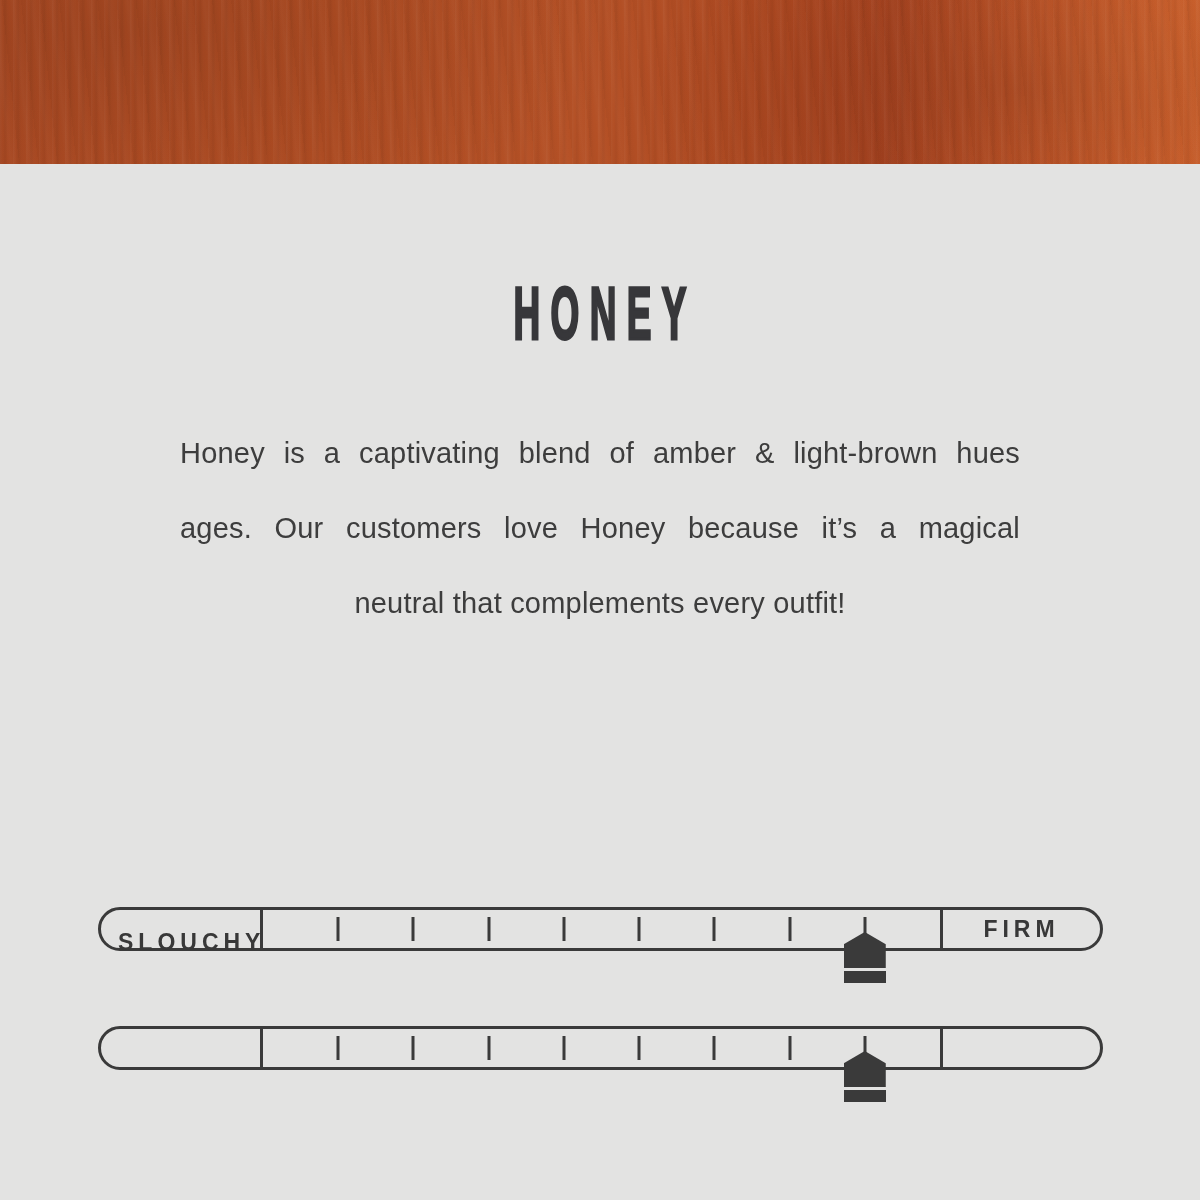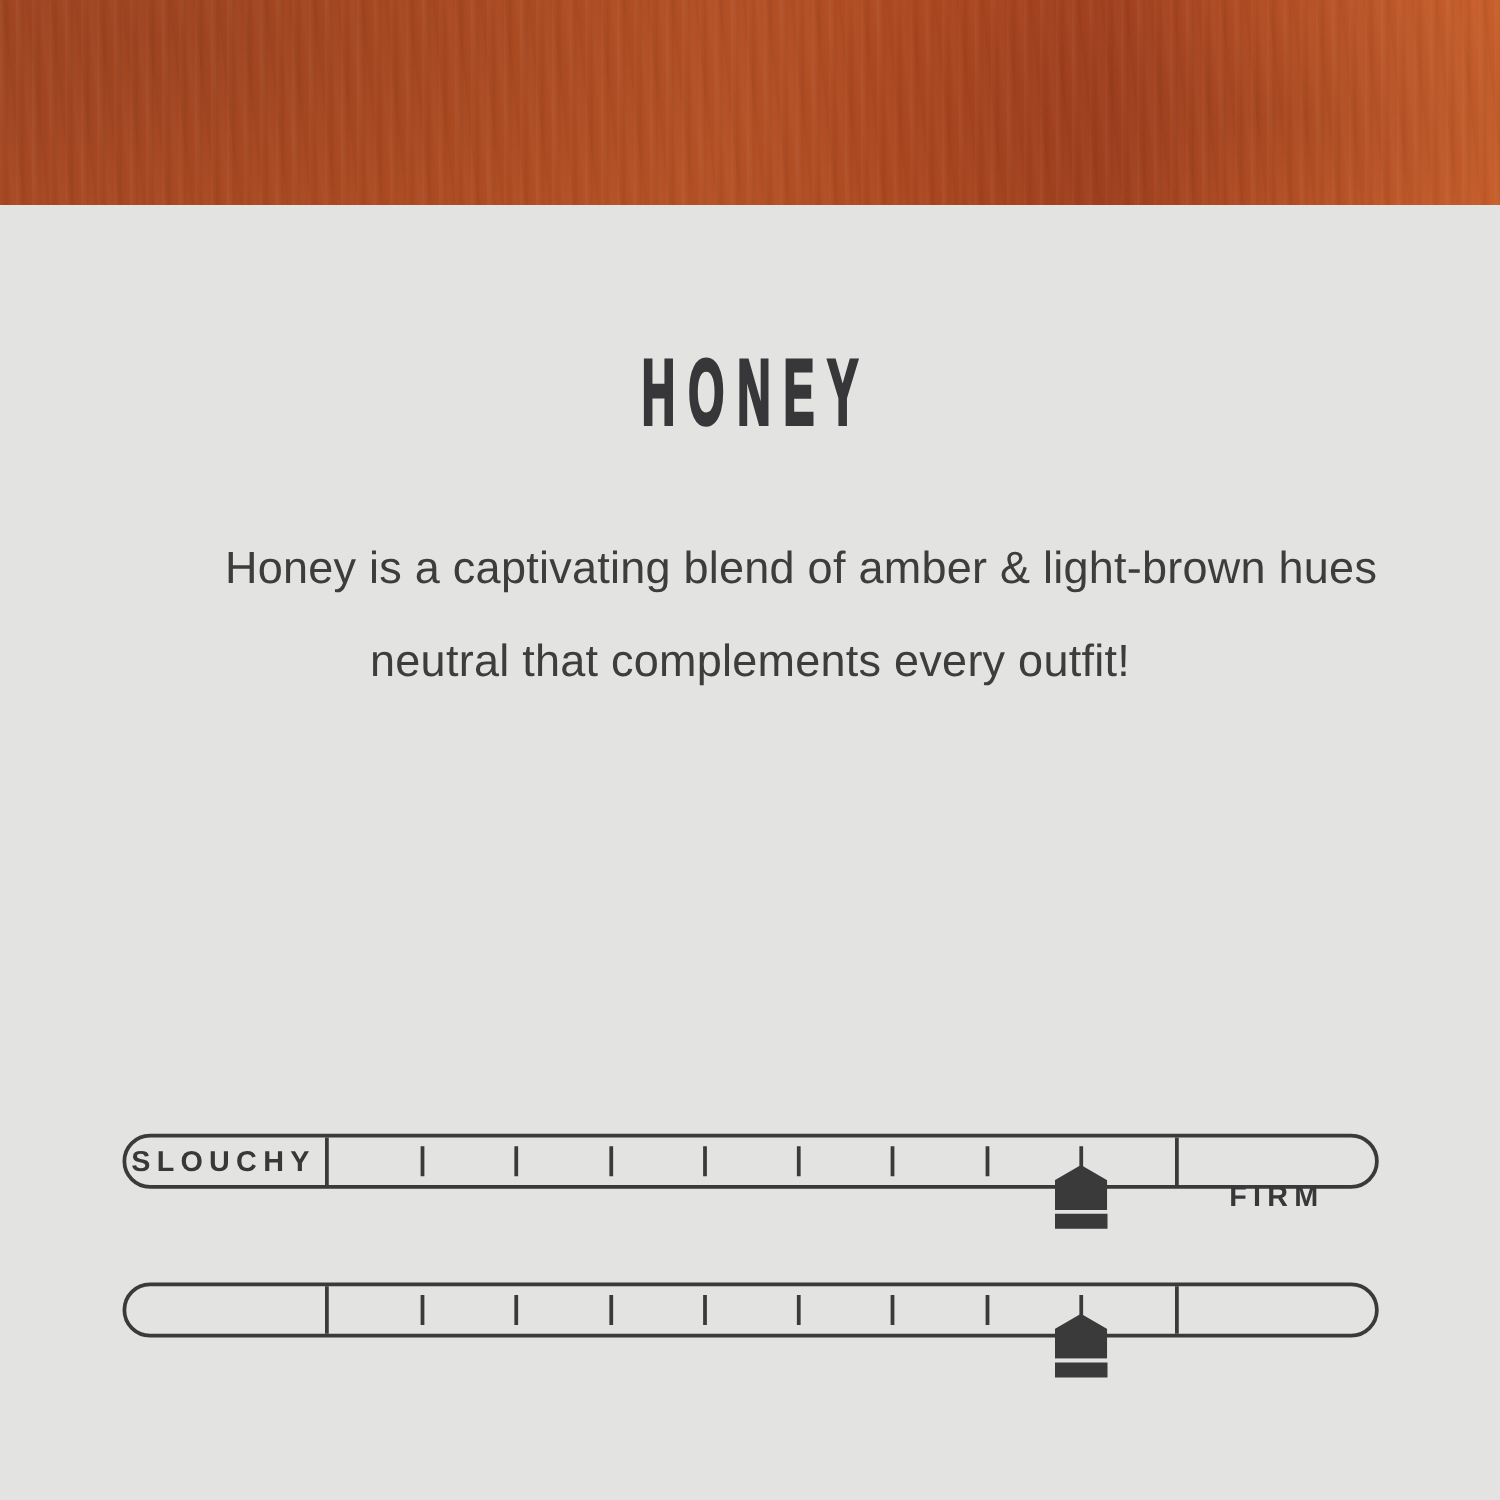--- a/index.html
+++ b/index.html
@@ -39,21 +39,21 @@
     color:#37373a;
     -webkit-text-stroke:3px #37373a;
     transform:scaleX(0.5);
     transform-origin:center;
     white-space:nowrap;
   }
 
   
   .description {
     position:absolute; top:416px; left:180px; width:840px;
-    font-size:36px; color:#3d3d3d; letter-spacing:0.2px;
+    font-size:29px; color:#3d3d3d; letter-spacing:0.2px;
   }
   .description .line {
     height:75px; line-height:75px;
     text-align:justify; text-align-last:justify;
     white-space:nowrap;
   }
   .description .line.last {
     text-align:center; text-align-last:center;
   }
 
@@ -63,22 +63,22 @@
     border:3px solid #3a3a3a; border-radius:22px;
   }
   .slider.firmness { top:907px; }
   .slider.texture  { top:1026px; }
 
   .slider-label {
     position:absolute; top:0; height:38px; line-height:39px;
     font-weight:700; font-size:23px; letter-spacing:5px;
     color:#383838; text-align:center; white-space:nowrap;
   }
-  .slider-label.left  { left:4px;  width:142px; }
-  .slider-label.right { right:0; width:157px;margin-top:28px; }
+  .slider-label.left  { left:17px;  width:142px;margin-top:13px; }
+  .slider-label.right { right:0; width:157px; }
 
   .slider-divider {
     position:absolute; top:0; width:3px; height:38px; background:#3a3a3a;
   }
   .slider-divider.left  { left:159px; }
   .slider-divider.right { right:157px; }
 
   .slider-middle {
     position:absolute; left:162px; right:160px; top:0; height:38px;
   }
@@ -99,20 +99,21 @@
 </style>
 </head>
 <body>
 
 <div class="banner"></div>
 
 <h1 class="title">HONEY</h1>
 
 <div class="description">
   <div class="line">Honey is a captivating blend of amber &amp; light-brown hues</div>
+  <div class="line">ages. Our customers love Honey because it’s a magical</div>
   <div class="line last">neutral that complements every outfit!</div>
 </div>
 
 <div class="slider firmness">
   <span class="slider-label left">SLOUCHY</span>
   <div class="slider-divider left"></div>
   <div class="slider-middle">
       <div class="tick" style="left: 11.1111%;"></div>
       <div class="tick" style="left: 22.2222%;"></div>
       <div class="tick" style="left: 33.3333%;"></div>

